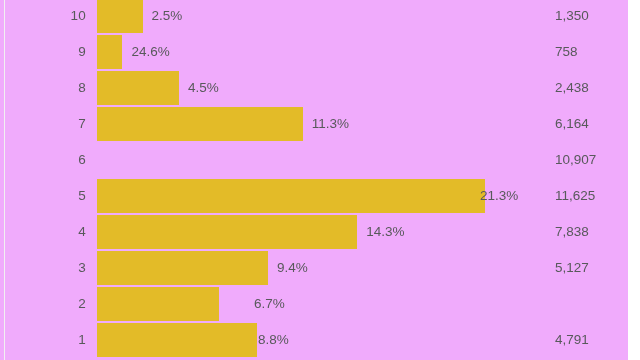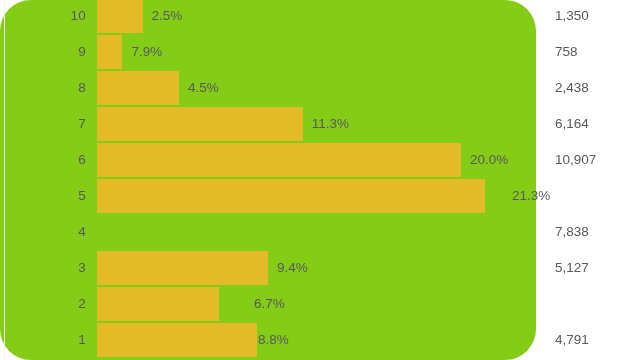--- a/index.html
+++ b/index.html
@@ -9,25 +9,24 @@
   }
   body {
     width: 640px;
     height: 360px;
     overflow: hidden;
     font-family: "Liberation Sans", sans-serif;
   }
 
   #chart-root {
     position: relative;
-    width: 536px;
+    width: 628px;
     height: 360px;
-    background: #84cc16;
+    background: #f0abfc;
     box-sizing: border-box;
-    border-radius: 31px;
   }
 
   
   .frame-rule-left {
     position: absolute;
     left: 4px;
     top: 0;
     width: 1px;
     height: 360px;
     background: #f1f1f1;
@@ -115,21 +114,21 @@
         <div class="bar" style="width: 45.5px; background: rgb(227, 187, 40);"></div>
         <div class="bar-value" style="left: 45.5px; text-align: center;">2.5%</div>
       </div>
       <div class="count-label">1,350</div>
     </div>
 
     <div class="row">
       <div class="cat-label">9</div>
       <div class="bar-track">
         <div class="bar" style="width: 25.48px; background: rgb(227, 187, 40);"></div>
-        <div class="bar-value" style="left: 25.48px;">7.9%</div>
+        <div class="bar-value" style="left: 25.48px;">24.6%</div>
       </div>
       <div class="count-label">758</div>
     </div>
 
     <div class="row">
       <div class="cat-label">8</div>
       <div class="bar-track">
         <div class="bar" style="width: 81.9px; background: rgb(227, 187, 40);"></div>
         <div class="bar-value" style="left: 81.9px;">4.5%</div>
       </div>
@@ -140,37 +139,38 @@
       <div class="cat-label">7</div>
       <div class="bar-track">
         <div class="bar" style="width: 205.66px; background: rgb(227, 187, 40);"></div>
         <div class="bar-value" style="left: 205.66px;">11.3%</div>
       </div>
       <div class="count-label">6,164</div>
     </div>
 
     <div class="row">
       <div class="cat-label">6</div>
-      <div class="bar-track">
-        <div class="bar" style="width: 364px; background: rgb(227, 187, 40);"></div>
-        <div class="bar-value" style="left: 364px;">20.0%</div>
-      </div>
       <div class="count-label">10,907</div>
     </div>
 
     <div class="row">
       <div class="cat-label">5</div>
       <div class="bar-track">
         <div class="bar" style="width: 387.66px; background: rgb(227, 187, 40);"></div>
-        <div class="bar-value" style="left: 406px;">21.3%</div>
+        <div class="bar-value" style="left: 374px;">21.3%</div>
       </div>
+      <div class="count-label">11,625</div>
     </div>
 
     <div class="row">
       <div class="cat-label">4</div>
+      <div class="bar-track">
+        <div class="bar" style="width: 260.26px; background: rgb(227, 187, 40);"></div>
+        <div class="bar-value" style="left: 260.26px;">14.3%</div>
+      </div>
       <div class="count-label">7,838</div>
     </div>
 
     <div class="row">
       <div class="cat-label">3</div>
       <div class="bar-track">
         <div class="bar" style="width: 171.08px; background: rgb(227, 187, 40);"></div>
         <div class="bar-value" style="left: 171.08px; text-align: right;">9.4%</div>
       </div>
       <div class="count-label">5,127</div>

